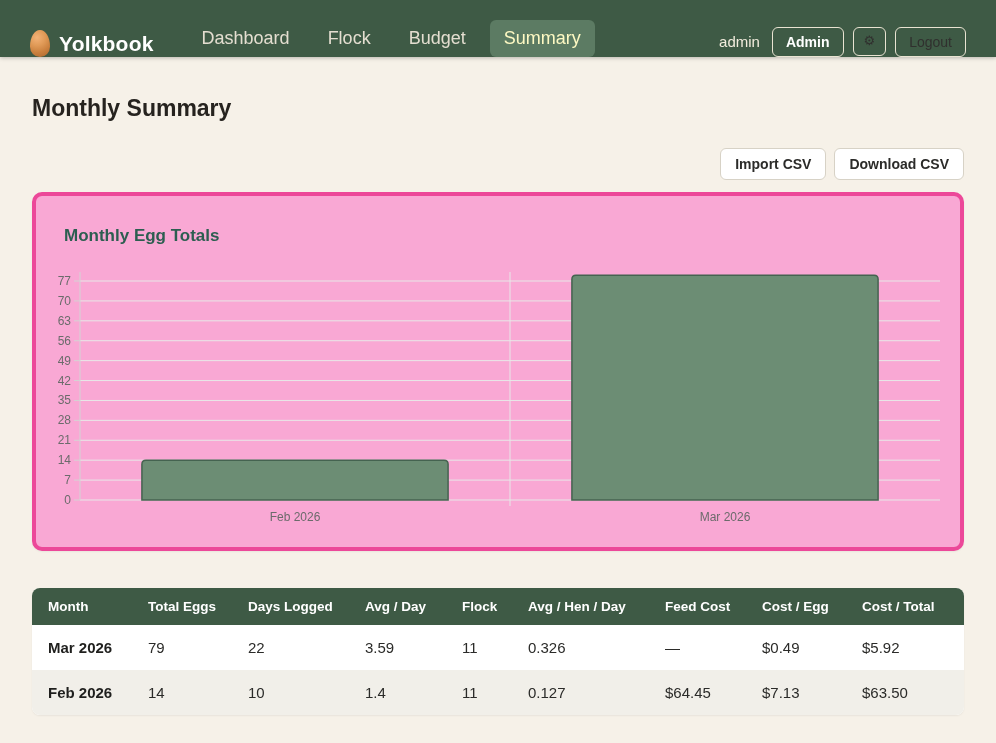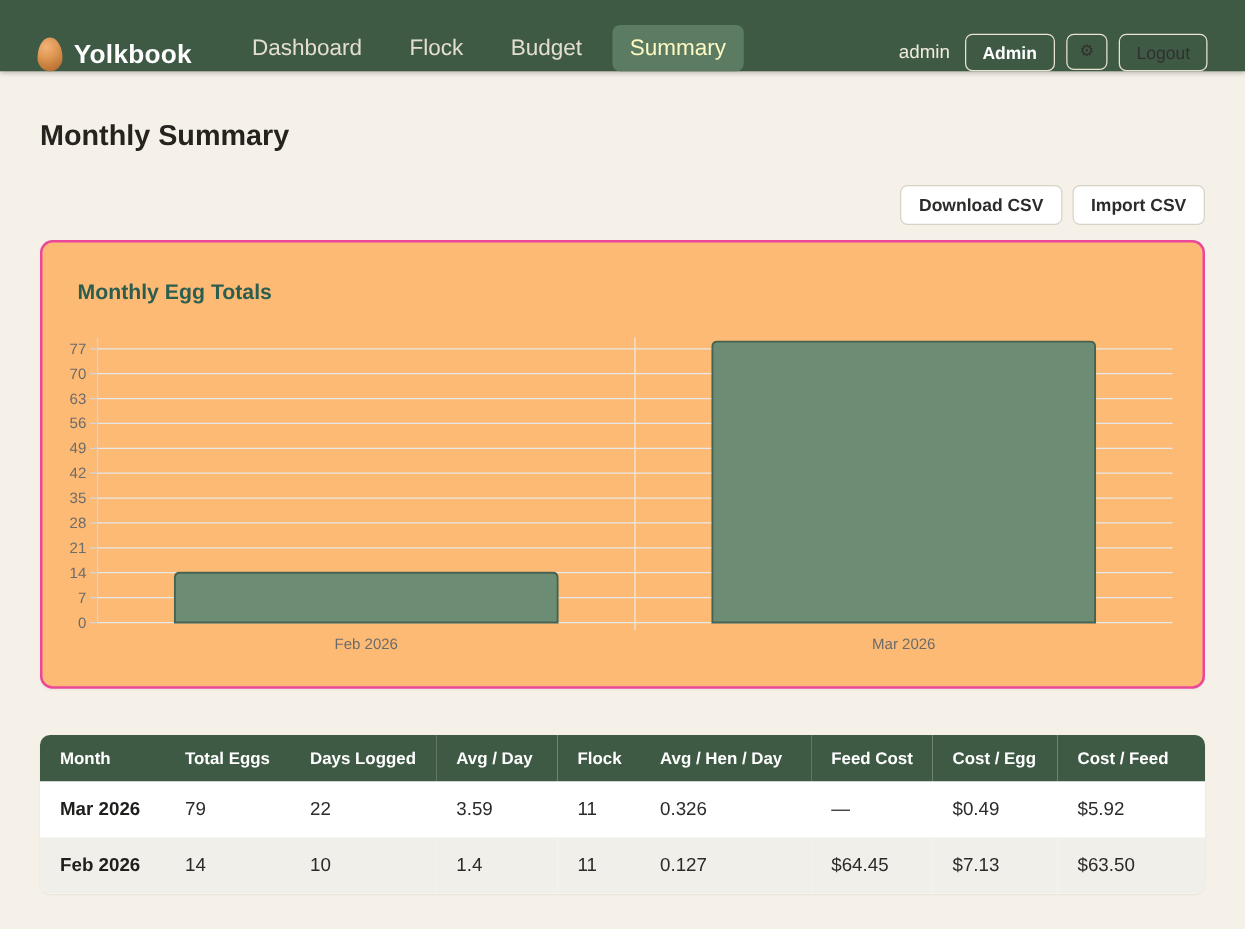--- a/index.html
+++ b/index.html
@@ -43,21 +43,21 @@
   .main { padding:0 32px; }
   .page-title { margin-top:38px; font-size:23px; font-weight:bold; color:#26231f; }
   .actions-row { display:flex; justify-content:flex-end; gap:8px; margin-top:26px; }
   .csv-btn {
     background:#ffffff; border:1px solid #d7d2c6; border-radius:6px;
     font-family:inherit; font-size:14px; font-weight:bold; color:#2b2b29;
     padding:7px 14px; cursor:pointer; line-height:1.15;
   }
   
   .chart-card {
-    margin-top:12px; background:#fdba74; border:2px solid #ec4899;
+    margin-top:12px; background:#f9a8d4; border:4px solid #ec4899;
     border-radius:10px; height:359px;
     box-shadow:0 1px 2px rgba(0,0,0,.05);
     overflow:hidden;
   }
   .chart-title { padding:30px 0 0 28px; font-size:17px; font-weight:bold; color:#2c5e50; }
   .chart-wrap { margin:16px 0 0 12px; }
   
   .table-wrap { margin-top:37px; border-radius:8px; overflow:hidden; box-shadow:0 1px 2px rgba(0,0,0,.06); }
   table { width:100%; border-collapse:collapse; table-layout:fixed; background:#ffffff; }
   thead th {
@@ -87,22 +87,22 @@
     <button class="nav-btn admin">Admin</button>
     <button class="nav-btn gear"><span>⚙</span></button>
     <button class="nav-btn">Logout</button>
   </div>
 </nav>
 
 <main class="main">
   <h1 class="page-title">Monthly Summary</h1>
 
   <div class="actions-row">
+    <button class="csv-btn">Import CSV</button>
     <button class="csv-btn">Download CSV</button>
-    <button class="csv-btn">Import CSV</button>
   </div>
 
   <section class="chart-card">
     <h2 class="chart-title">Monthly Egg Totals</h2>
     <div class="chart-wrap">
       <svg width="910" height="270">
           <line x1="32" y1="238" x2="892" y2="238" stroke="#e8e8e8" stroke-width="1"></line>
           <line x1="26" y1="238" x2="32" y2="238" stroke="#d4d4d4" stroke-width="1"></line>
           <text x="23" y="242" text-anchor="end" fill="#6b6b6b" font-size="12">0</text>
           <line x1="32" y1="218.0909090909091" x2="892" y2="218.0909090909091" stroke="#e8e8e8" stroke-width="1"></line>
@@ -164,21 +164,21 @@
       <thead>
         <tr>
           <th>Month</th>
           <th>Total Eggs</th>
           <th>Days Logged</th>
           <th>Avg / Day</th>
           <th>Flock</th>
           <th>Avg / Hen / Day</th>
           <th>Feed Cost</th>
           <th>Cost / Egg</th>
-          <th>Cost / Feed</th>
+          <th>Cost / Total</th>
         </tr>
       </thead>
       <tbody>
         <tr>
           <td class="month">Mar 2026</td>
           <td>79</td>
           <td>22</td>
           <td>3.59</td>
           <td>11</td>
           <td>0.326</td>

